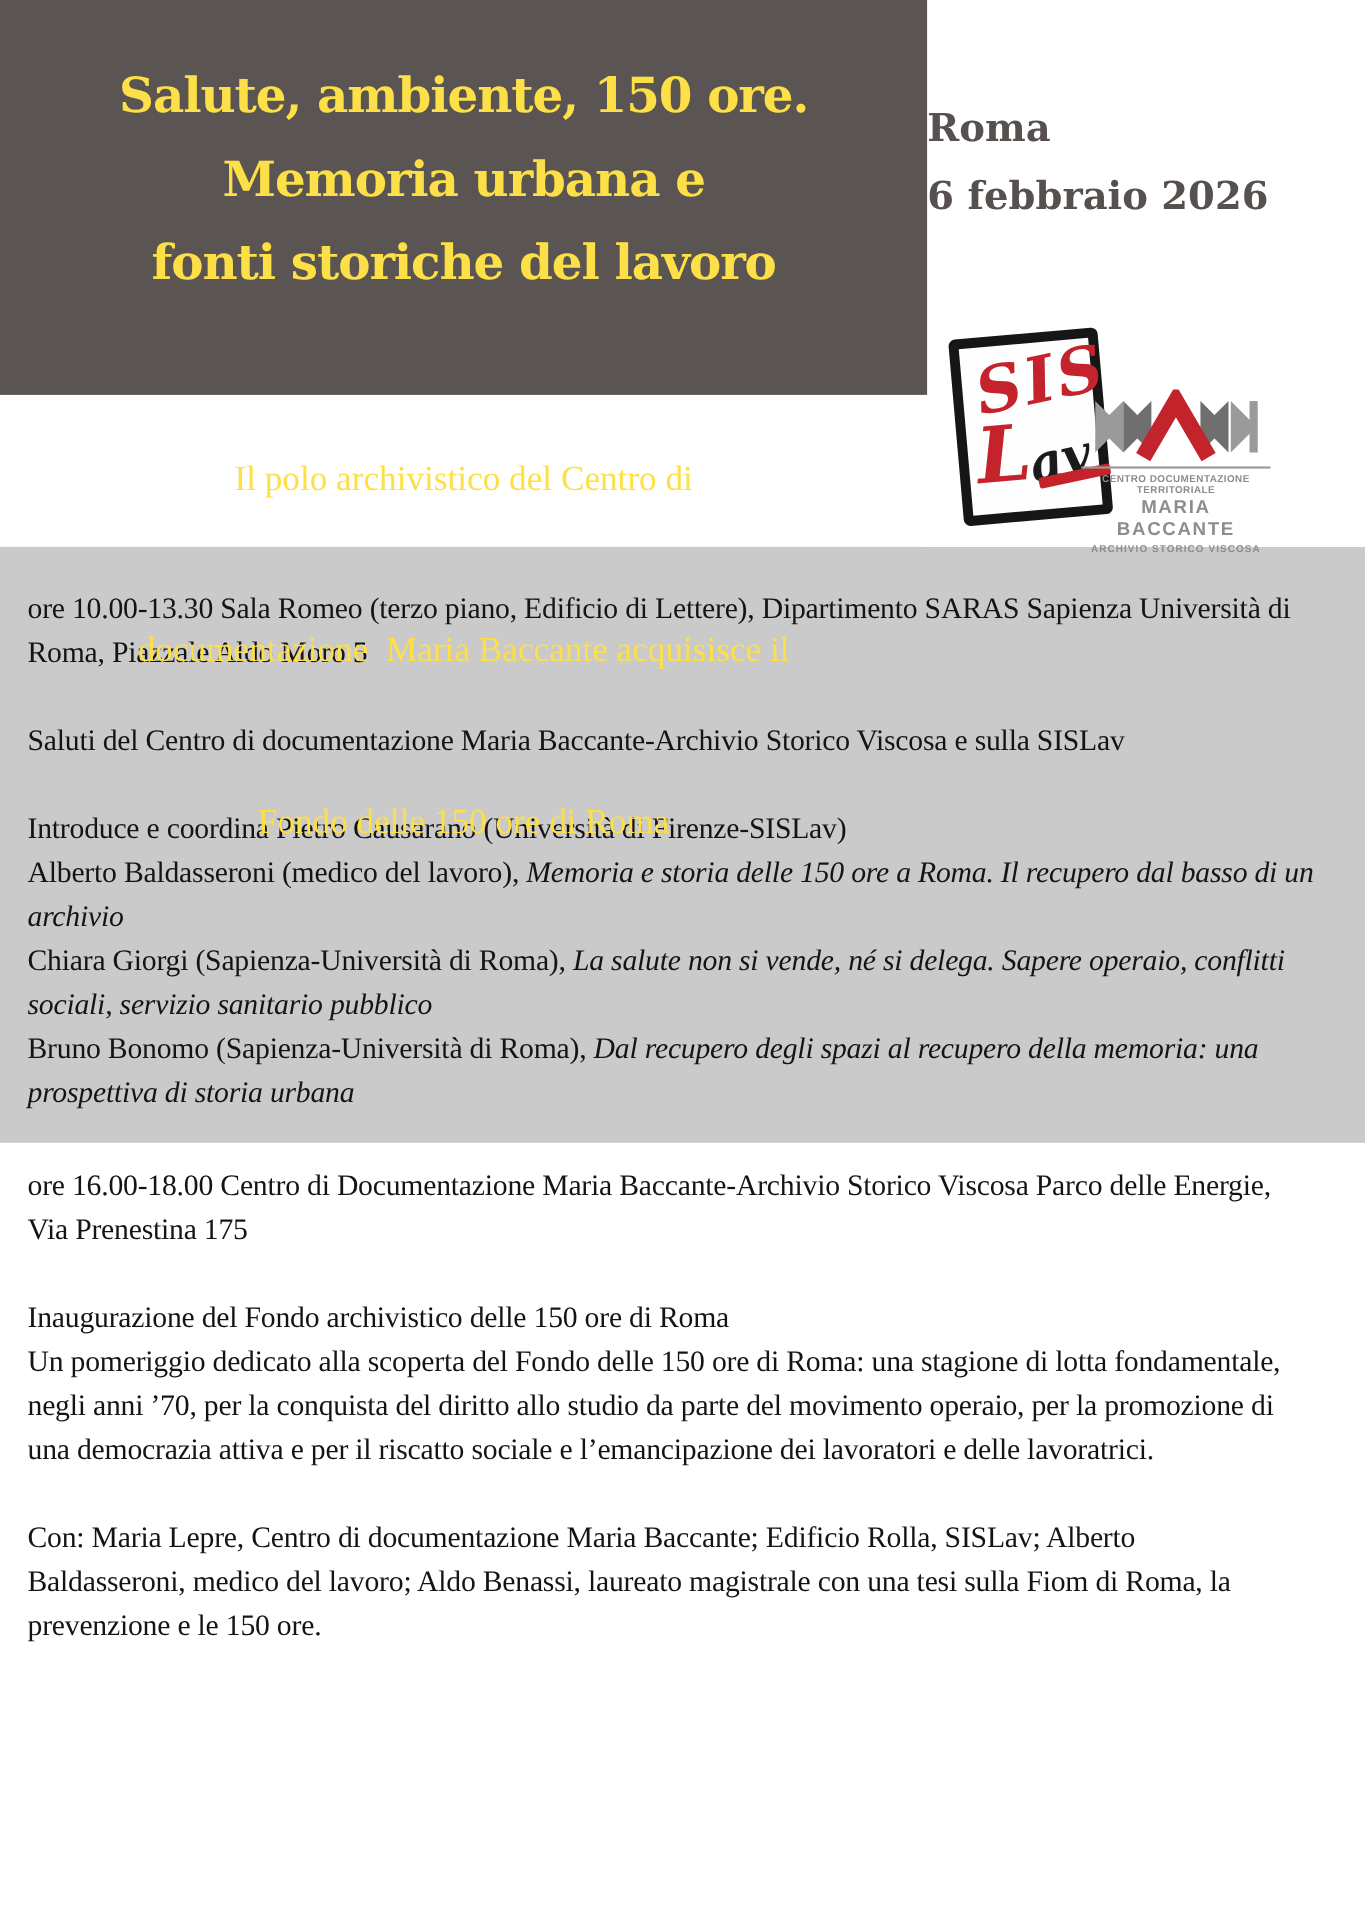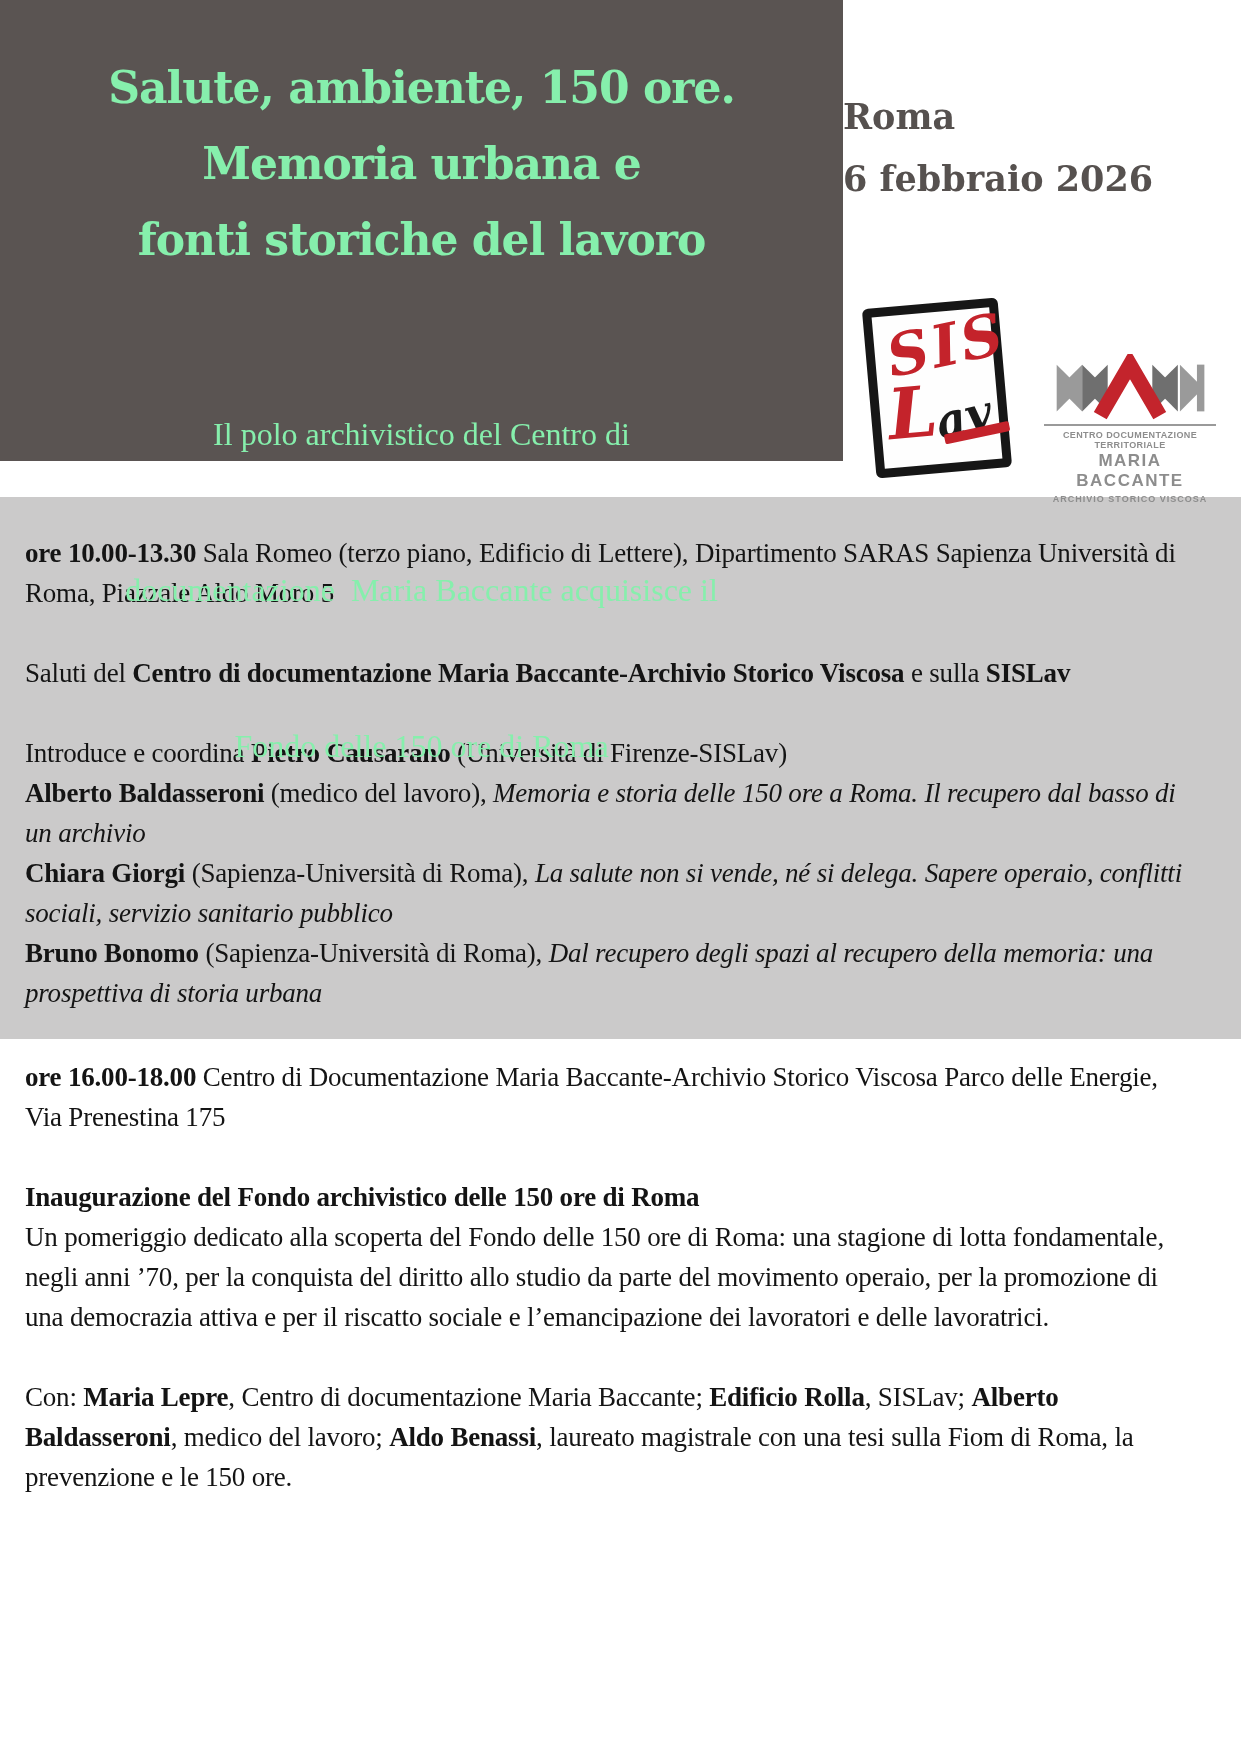--- a/index.html
+++ b/index.html
@@ -1,28 +1,28 @@
 <!DOCTYPE html>
 <html><head>
 <meta charset="utf-8">
 <style>
   html,body{margin:0;padding:0;}
   body{
     width:1241px;height:1755px;background:#ffffff;
     font-family:"Liberation Serif", serif;color:#141414;
     position:relative;overflow:hidden;
   }
-  .b{font-weight:700;margin-top:12px;}
+  .b{font-weight:400;margin-top:12px;}
   .i{font-style:italic;}
 
   
   .header{position:relative;height:497px;background:#ffffff;}
   .header-dark{
-    position:absolute;left:0;top:0;width:843px;height:461px;
-    background:#5a5452;color:#86efac;text-align:center;
+    position:absolute;left:0;top:0;width:843px;height:359px;
+    background:#5a5452;color:#fde047;text-align:center;
   }
   .title{
     margin-top:50px;
     font-family:"DejaVu Serif", serif;font-weight:700;
     font-size:44px;line-height:76px;letter-spacing:-1px;
   }
   .subtitle{
     margin-top:26px;font-size:32px;line-height:52px;white-space:pre-wrap;
   }
   .datebox{
@@ -54,21 +54,21 @@
     font-size:46px;line-height:1.1;color:#1b1b1b;
     margin-left:-2px;transform:rotate(-8deg);
   }
   .lav-bar{
     position:absolute;right:-10px;bottom:4px;width:66px;height:10px;
     background:#c4232b;transform:rotate(-7deg);border-radius:2px;
   }
 
   
   .baccante{
-    position:absolute;left:1044px;top:354px;width:172px;text-align:center;
+    position:absolute;left:983px;top:354px;width:172px;text-align:center;
   }
   .baccante svg{display:block;margin:0 auto;}
   .bacc-rule{height:2px;background:#9a9a9a;margin:2px 0 4px 0;}
   .bacc-line1{font-family:"Liberation Sans", sans-serif;font-weight:700;
     font-size:9px;letter-spacing:0.4px;color:#8d8d8d;}
   .bacc-line2{font-family:"Liberation Sans", sans-serif;font-weight:700;
     font-size:17px;letter-spacing:1.5px;color:#8d8d8d;margin-top:1px;}
   .bacc-line3{font-family:"Liberation Sans", sans-serif;font-weight:700;
     font-size:9px;letter-spacing:1px;color:#8d8d8d;margin-top:3px;}
 

